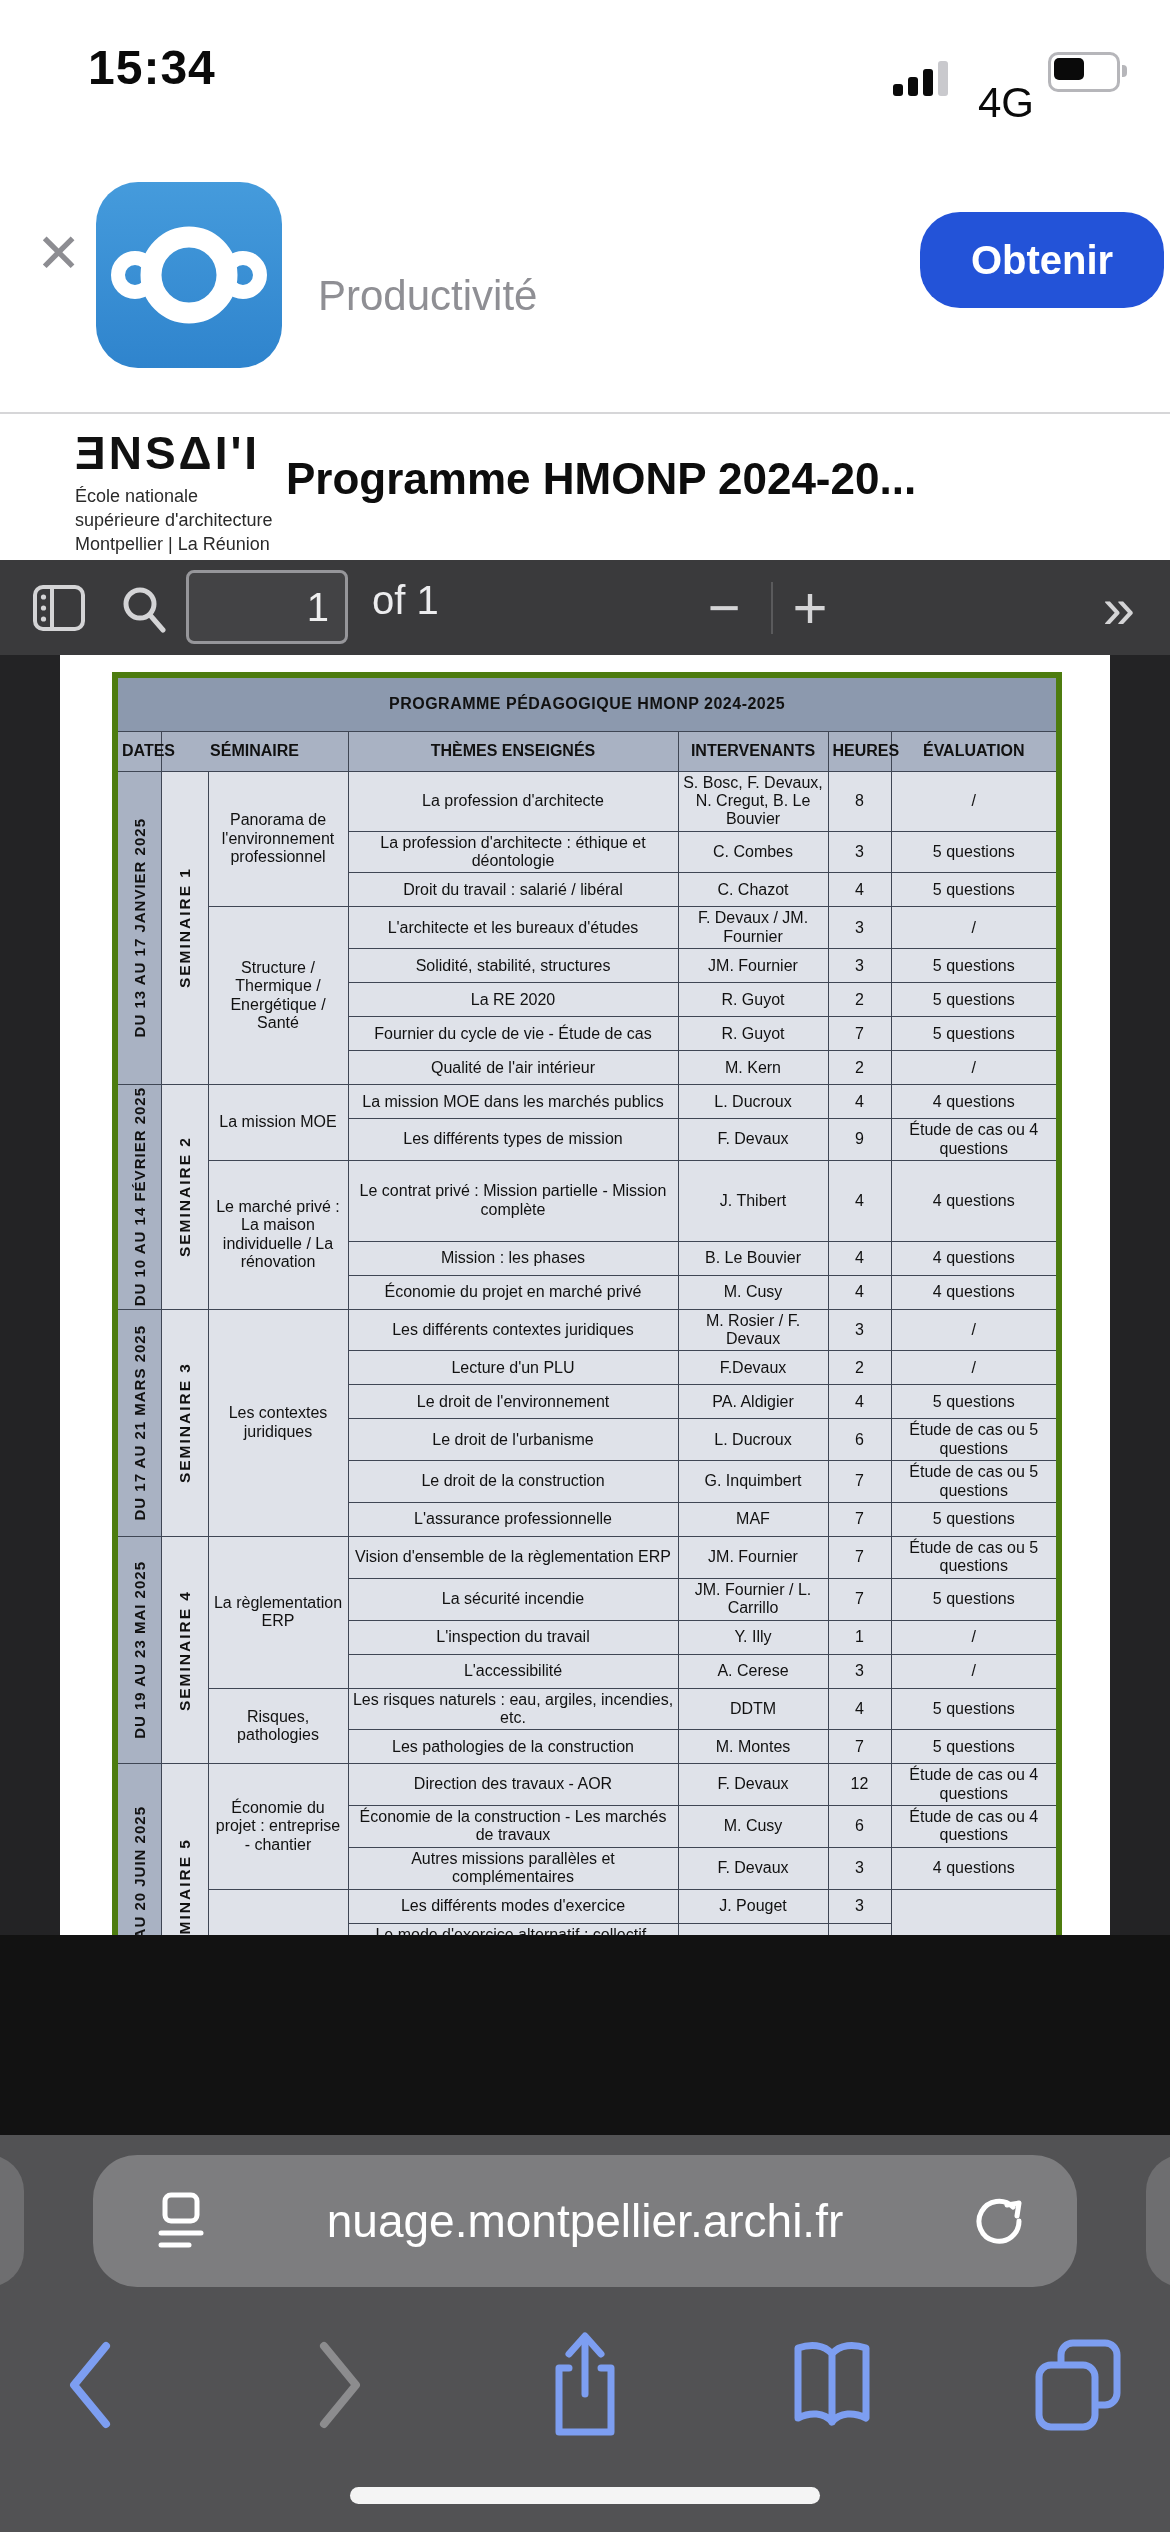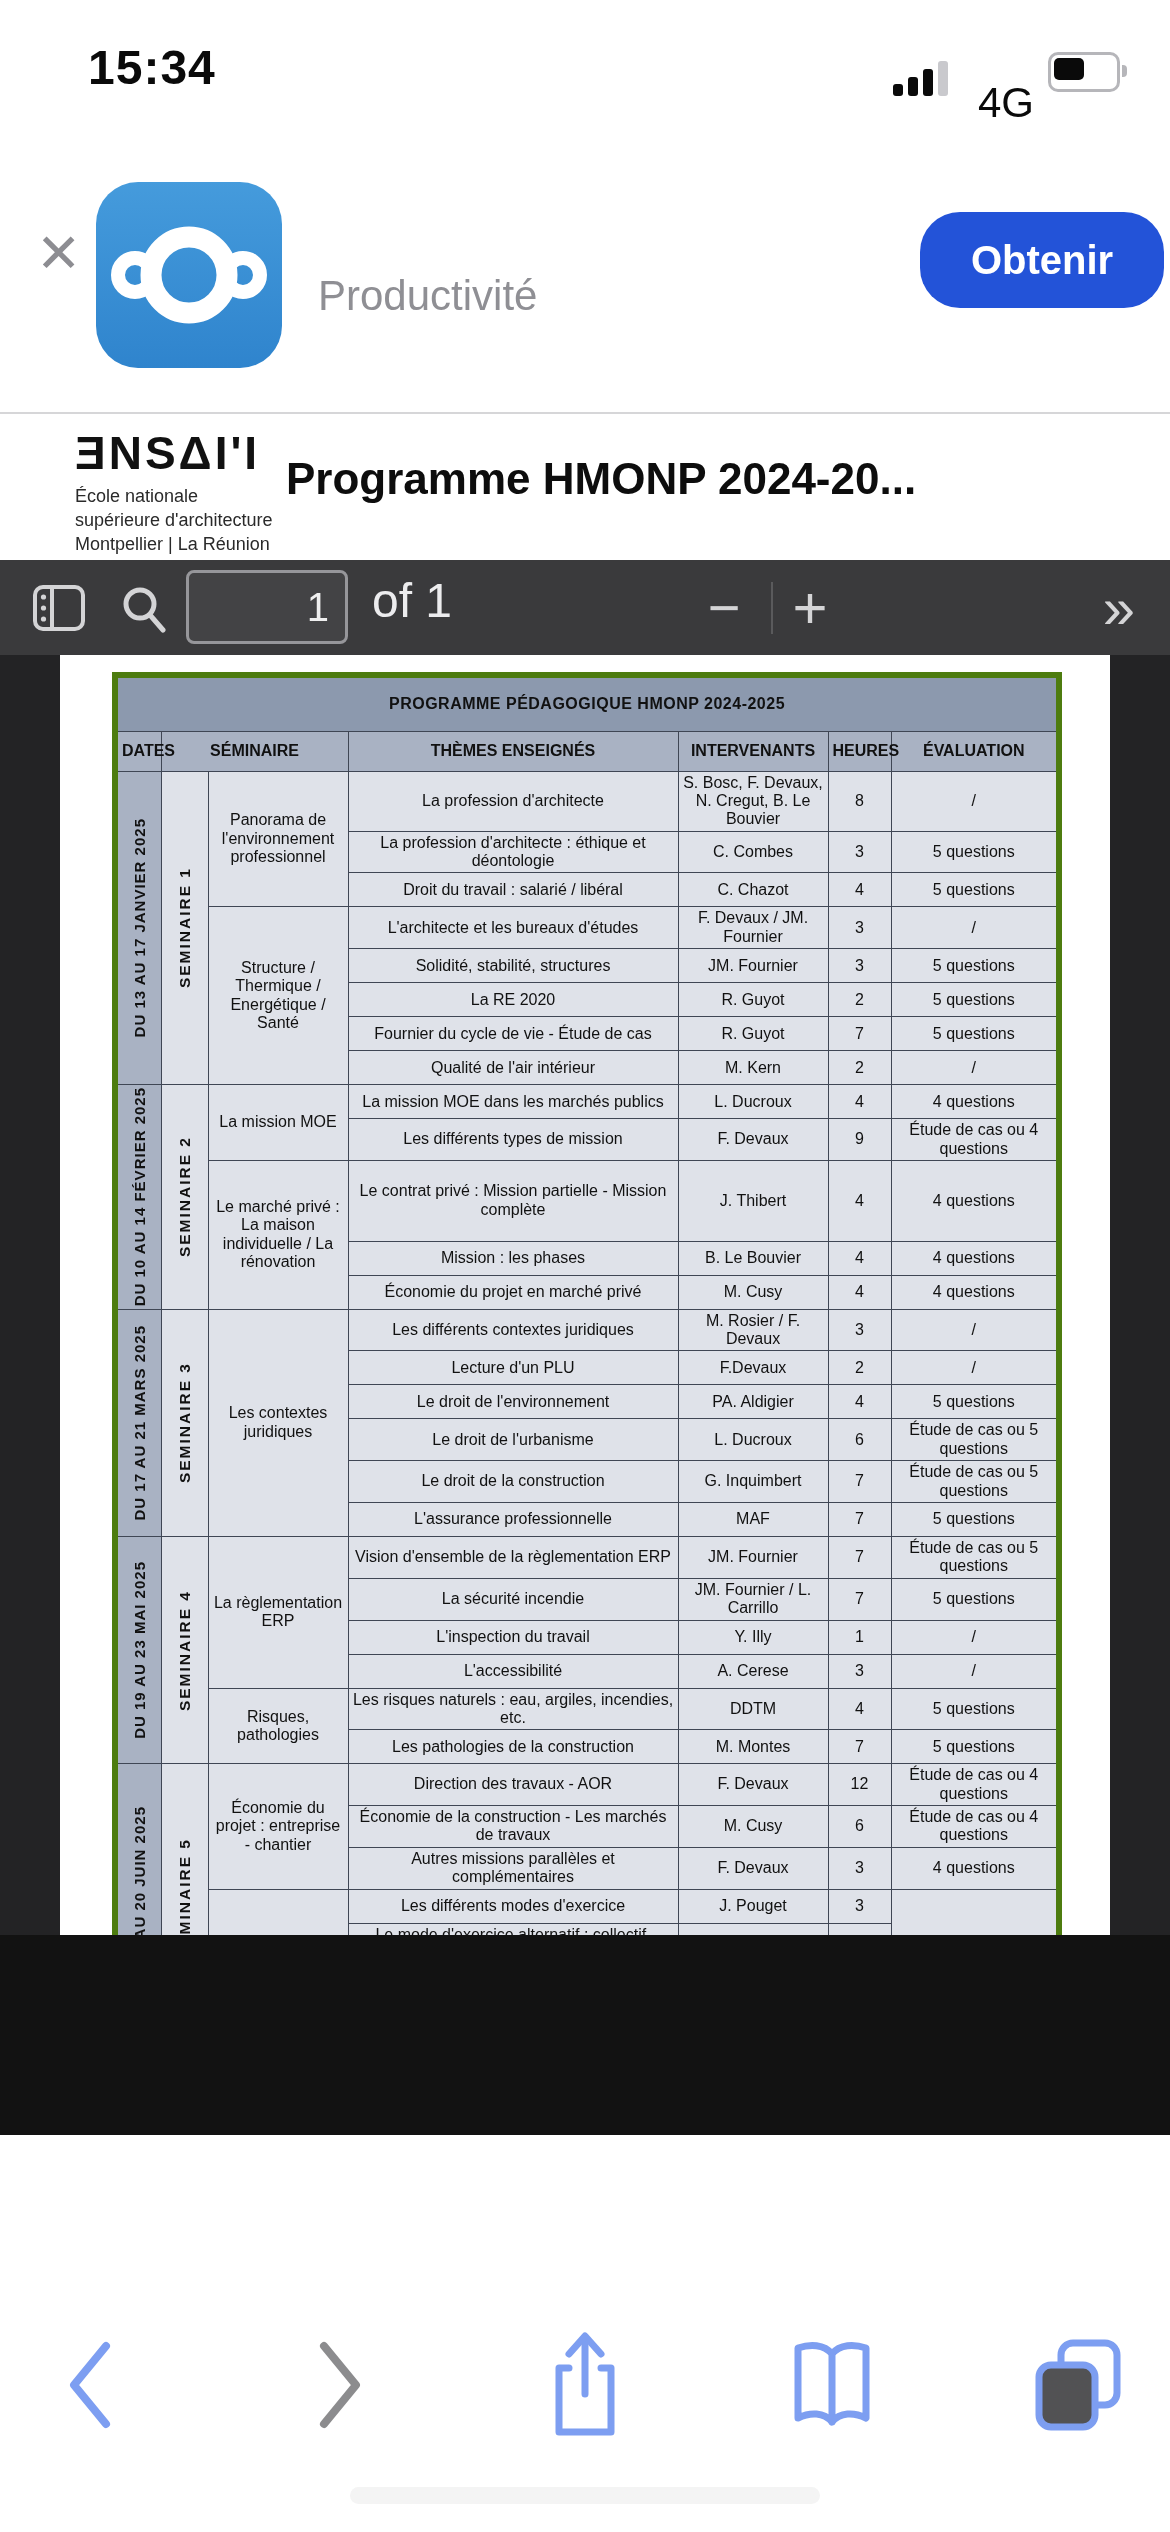--- a/index.html
+++ b/index.html
@@ -35,21 +35,21 @@
   .ensam-logo{position:absolute;left:75px;top:16px;width:210px;}
   .ensam-mark{font-size:46px;font-weight:700;letter-spacing:3px;color:#111;line-height:1;}
   .ensam-sub{margin-top:8px;font-size:18px;color:#2a2a2a;line-height:24px;}
   .doc-title{position:absolute;left:286px;top:40px;width:850px;font-size:44px;font-weight:700;color:#0d0d0d;
     white-space:nowrap;overflow:hidden;}
   
   .pdfbar{position:absolute;left:0;top:560px;width:1170px;height:95px;background:#3a3a3c;}
   .pdfbar .tool{position:absolute;top:0;height:95px;display:flex;align-items:center;justify-content:center;color:#d4d4d6;}
   .pagebox{position:absolute;left:186px;top:10px;width:162px;height:74px;border:3px solid #96969a;border-radius:8px;
     background:#434345;color:#efefef;font-size:40px;display:flex;align-items:center;justify-content:flex-end;padding-right:16px;box-sizing:border-box;}
-  .oflabel{position:absolute;left:372px;top:0;height:80px;display:flex;align-items:center;color:#ececee;font-size:48px;}
+  .oflabel{position:absolute;left:372px;top:0;height:80px;display:flex;align-items:center;color:#ececee;font-size:40px;}
   .t-minus{left:694px;width:60px;font-size:56px;}
   .t-div{position:absolute;left:771px;top:22px;width:2px;height:52px;background:#5a5a5c;}
   .t-plus{left:778px;width:64px;font-size:60px;}
   .t-more{left:1082px;width:70px;font-size:58px;letter-spacing:-4px;}
   
   .pdfarea{position:absolute;left:0;top:655px;width:1170px;height:1280px;background:#232325;}
   .pdfpage{position:absolute;left:60px;top:0;width:1050px;height:1280px;background:#fff;}
   table.prog{border-collapse:collapse;position:absolute;left:52px;top:17px;width:944px;table-layout:fixed;
     font-family:"Liberation Sans",sans-serif;color:#111;}
   table.prog td{border:1px solid #3f4654;text-align:center;vertical-align:middle;padding:2px 4px;box-sizing:border-box;
@@ -415,20 +415,40 @@
                 </td>
               </tr>
             </tbody>
           </table>
         </div>
     </div>
   </div>
 
   <div class="gap"></div>
 
+  <div class="bottombar">
+    <div class="tab-sliver sliver-left"></div>
+    <div class="tab-sliver sliver-right"></div>
+    <div class="urlpill">
+      <div class="reader-ic">
+        <svg width="64" height="64" viewBox="0 0 64 64">
+          <rect x="16" y="6" width="32" height="26" rx="6" fill="none" stroke="#ffffff" stroke-width="5"></rect>
+          <line x1="12" y1="44" x2="52" y2="44" stroke="#ffffff" stroke-width="5" stroke-linecap="round"></line>
+          <line x1="12" y1="56" x2="40" y2="56" stroke="#ffffff" stroke-width="5" stroke-linecap="round"></line>
+        </svg>
+      </div>
+      <div class="urltext">nuage.montpellier.archi.fr</div>
+      <div class="reload-ic">
+        <svg width="64" height="64" viewBox="0 0 64 64">
+          <path d="M 52 32 A 20 20 0 1 1 46 18" fill="none" stroke="#ffffff" stroke-width="5" stroke-linecap="round"></path>
+          <path d="M 40 16 L 52 14 L 50 27" fill="none" stroke="#ffffff" stroke-width="5" stroke-linecap="round" stroke-linejoin="round"></path>
+        </svg>
+      </div>
+    </div>
+  </div>
 
   <div class="navrow">
     <div class="navbtn" style="left:35px;">
       <svg width="56" height="90" viewBox="0 0 56 90">
           <polyline points="44,6 12,45 44,84" fill="none" stroke="#7d9ef1" stroke-width="8" stroke-linecap="round" stroke-linejoin="round"></polyline>
         </svg>
     </div>
     <div class="navbtn" style="left:285px;">
       <svg width="56" height="90" viewBox="0 0 56 90">
           <polyline points="12,6 44,45 12,84" fill="none" stroke="#8c8c8e" stroke-width="8" stroke-linecap="round" stroke-linejoin="round"></polyline>

